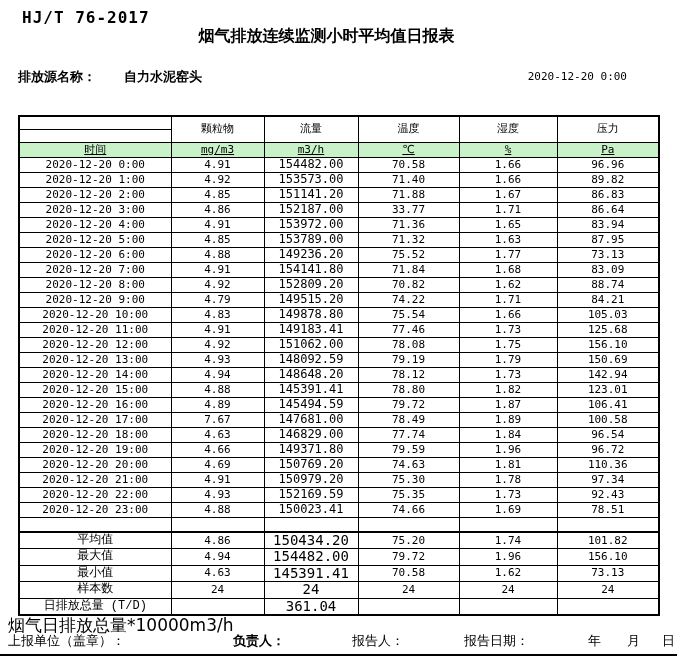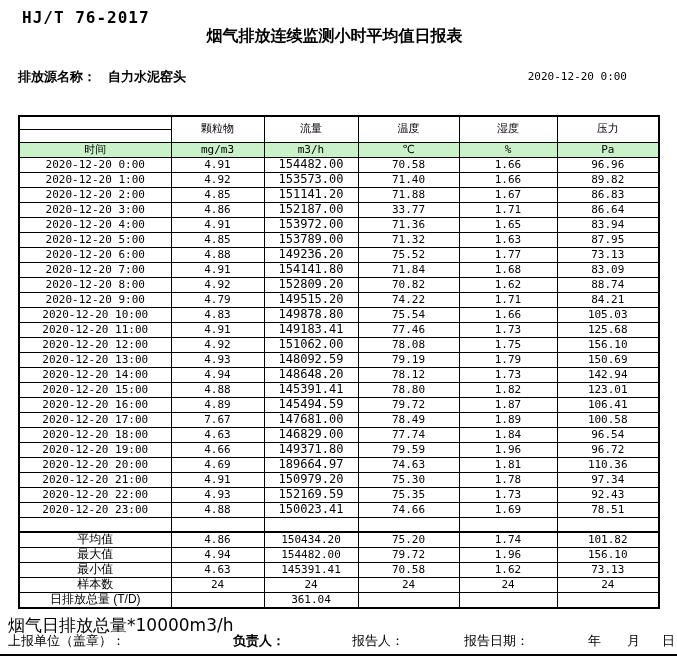--- a/index.html
+++ b/index.html
@@ -5,47 +5,47 @@
   html,body{margin:0;padding:0;}
   body{
     width:677px;height:657px;position:relative;background:#ffffff;color:#000;
     font-family:"DejaVu Sans",sans-serif;overflow:hidden;
   }
   .doc-standard{
     position:absolute;left:22px;top:8px;font-weight:bold;font-size:16px;
     font-family:"DejaVu Sans Mono","DejaVu Sans",monospace;letter-spacing:1px;
   }
   .doc-title{
-    position:absolute;top:26px;left:16px;width:637px;text-align:center;
+    position:absolute;top:26px;left:8px;width:637px;text-align:center;
     font-size:16px;font-weight:bold;
   }
   .source-line{position:absolute;top:68px;left:18px;font-size:13px;font-weight:bold;}
-  .source-line .src-name{margin-left:12px;}
+  .source-line .src-name{margin-left:28px;}
   .doc-datetime{
     position:absolute;top:70px;right:50px;font-size:11px;
     font-family:"DejaVu Sans Mono","DejaVu Sans",monospace;
   }
   table.report{
     position:absolute;left:18px;top:115px;width:640px;
     border-collapse:collapse;table-layout:fixed;
     border:2px solid #000;
     font-family:"DejaVu Sans Mono","DejaVu Sans",monospace;
   }
   table.report td{
     border:1px solid #000;padding:0;text-align:center;vertical-align:middle;
     font-size:11px;height:14px;line-height:1.1;overflow:hidden;white-space:nowrap;
   }
   tr.hrow td{height:12px;}
   td.colname{font-size:13px;font-family:"DejaVu Sans",sans-serif;}
-  tr.green-row td{background:#c9f2c9;}
+  tr.green-row td{background:#c9f2c9;text-decoration:underline;}
   td.time-head{font-size:13px;font-family:"DejaVu Sans",sans-serif;}
   tbody.data-rows td:nth-child(3){font-size:12px;}
-  tbody.summary-rows td:nth-child(3){font-size:11px;}
+  tbody.summary-rows td:nth-child(3){font-size:14px;}
   tr.spacer-row td{border-bottom:2px solid #000;height:13px;}
-  tbody.summary-rows td:first-child{font-size:12px;font-family:Liberation Sans, sans-serif;}
+  tbody.summary-rows td:first-child{font-size:12px;font-family:Liberation Mono, monospace;}
   .foot-note{position:absolute;left:8px;top:614px;font-size:17px;}
   .sign-row{position:absolute;left:0;top:632px;width:677px;height:16px;font-size:13px;}
   .sign-row span{position:absolute;white-space:nowrap;}
   .lbl-unit{left:8px;}
   .lbl-resp{left:233px;font-weight:bold;}
   .lbl-reporter{left:352px;}
   .lbl-date{left:464px;}
   .lbl-year{left:588px;}
   .lbl-month{left:627px;}
   .lbl-day{left:662px;}
@@ -248,21 +248,21 @@
         <td>2020-12-20 19:00</td>
         <td>4.66</td>
         <td>149371.80</td>
         <td>79.59</td>
         <td>1.96</td>
         <td>96.72</td>
       </tr>
       <tr>
         <td>2020-12-20 20:00</td>
         <td>4.69</td>
-        <td>189664.97</td>
+        <td>150769.20</td>
         <td>74.63</td>
         <td>1.81</td>
         <td>110.36</td>
       </tr>
       <tr>
         <td>2020-12-20 21:00</td>
         <td>4.91</td>
         <td>150979.20</td>
         <td>75.30</td>
         <td>1.78</td>

